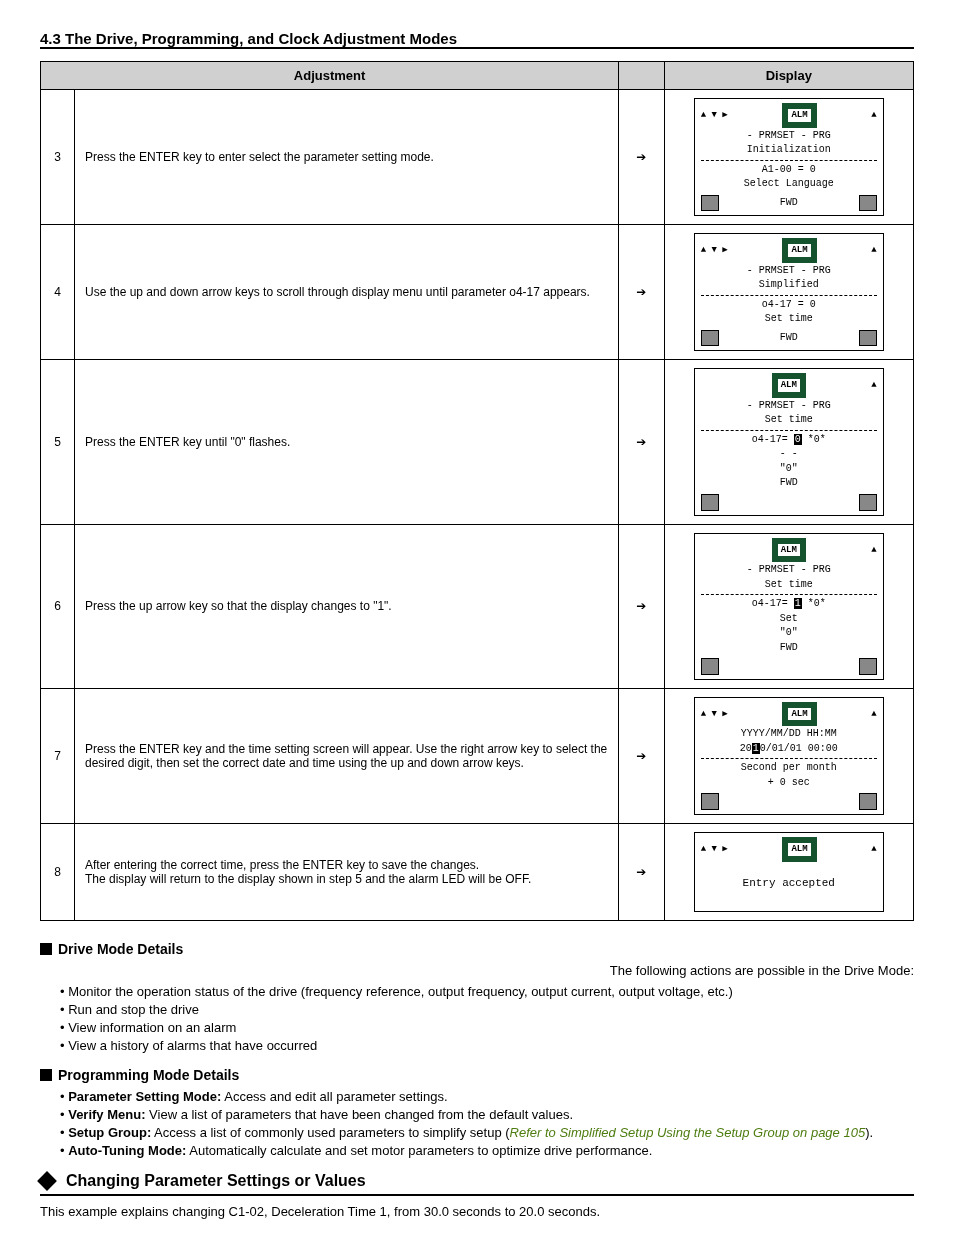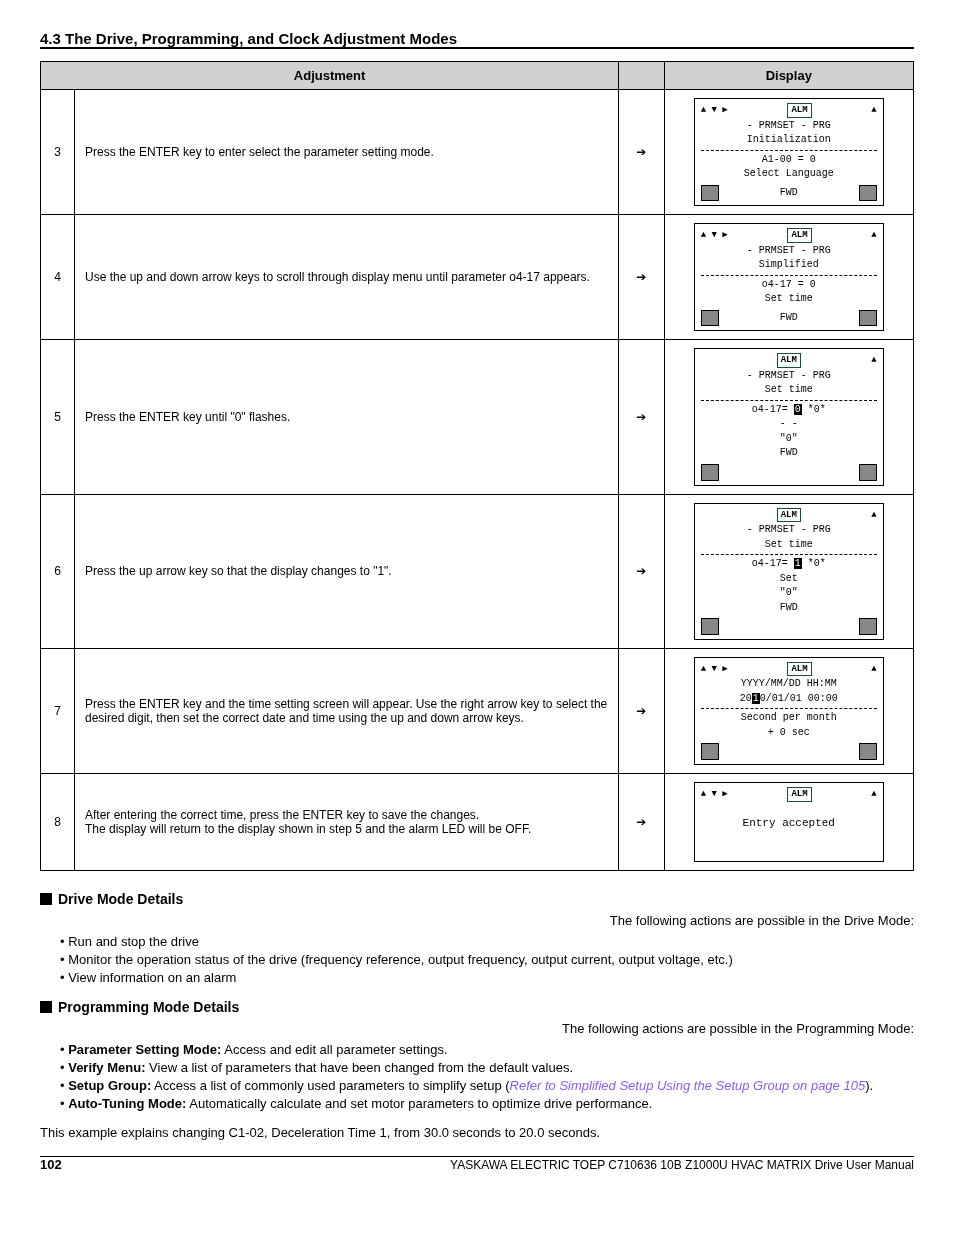--- a/index.html
+++ b/index.html
@@ -60,21 +60,21 @@
       background: #fff;
       font-family: 'Courier New', monospace;
       font-size: 10px;
       padding: 4px 6px;
       margin: 0 auto;
       width: 190px;
       line-height: 1.4;
       position: relative;
     }
     .display-box .alm-box {
-      border: 1px solid #14532d;
+      border: 6px solid #14532d;
       padding: 0px 3px;
       font-size: 9px;
       font-weight: bold;
       background: #fff;
     }
     .display-box .bottom-buttons {
       display: flex;
       justify-content: flex-start;
       align-items: center;
       margin-top: 3px;
@@ -126,21 +126,21 @@
     }
     .bullet-list li {
       list-style: none;
       margin-bottom: 3px;
       font-size: 13px;
     }
     .bullet-list li::before {
       content: "• ";
     }
     .link-blue {
-      color: #8b5cf6;
+      color: #4d7c0f;
       font-style: italic;
       text-decoration: none;
     }
     .bottom-footer {
       display: flex;
       justify-content: space-between;
       align-items: flex-end;
       margin-top: 16px;
       border-top: 1px solid #000;
     }
@@ -355,41 +355,45 @@
     </tbody>
   </table>
 
   <div class="drive-mode-section">
     <div class="subsection-title">
       <span class="square-bullet"></span>
       <span>Drive Mode Details</span>
     </div>
     <div class="section-intro">The following actions are possible in the Drive Mode:</div>
     <ul class="bullet-list">
+      <li>Monitor the operation status of the drive (frequency reference, output frequency, output current, output voltage, etc.)</li>
       <li>Run and stop the drive</li>
-      <li>Monitor the operation status of the drive (frequency reference, output frequency, output current, output voltage, etc.)</li>
       <li>View information on an alarm</li>
+      <li>View a history of alarms that have occurred</li>
     </ul>
   </div>
 
   <div class="programming-mode-section">
     <div class="subsection-title">
       <span class="square-bullet"></span>
       <span>Programming Mode Details</span>
     </div>
-    <div class="section-intro">The following actions are possible in the Programming Mode:</div>
     <ul class="bullet-list">
       <li><strong>Parameter Setting Mode:</strong> Access and edit all parameter settings.</li>
       <li><strong>Verify Menu:</strong> View a list of parameters that have been changed from the default values.</li>
       <li><strong>Setup Group:</strong> Access a list of commonly used parameters to simplify setup (<a class="link-blue" href="#">Refer to Simplified Setup Using the Setup Group on page 105</a>).</li>
       <li><strong>Auto-Tuning Mode:</strong> Automatically calculate and set motor parameters to optimize drive performance.</li>
     </ul>
   </div>
 
   <div class="changing-params-section">
+    <div class="changing-params-title">
+      <span style="display:inline-block;width:14px;height:14px;background:#000;transform:rotate(45deg);margin-right:4px;"></span>
+      <span>Changing Parameter Settings or Values</span>
+    </div>
     <div>This example explains changing C1-02, Deceleration Time 1, from 30.0 seconds to 20.0 seconds.</div>
   </div>
 
   <div class="bottom-footer">
     <span class="footer-page">102</span>
     <span class="footer-title">YASKAWA ELECTRIC  TOEP C710636 10B Z1000U HVAC MATRIX Drive User Manual</span>
   </div>
 
 </div>
 

